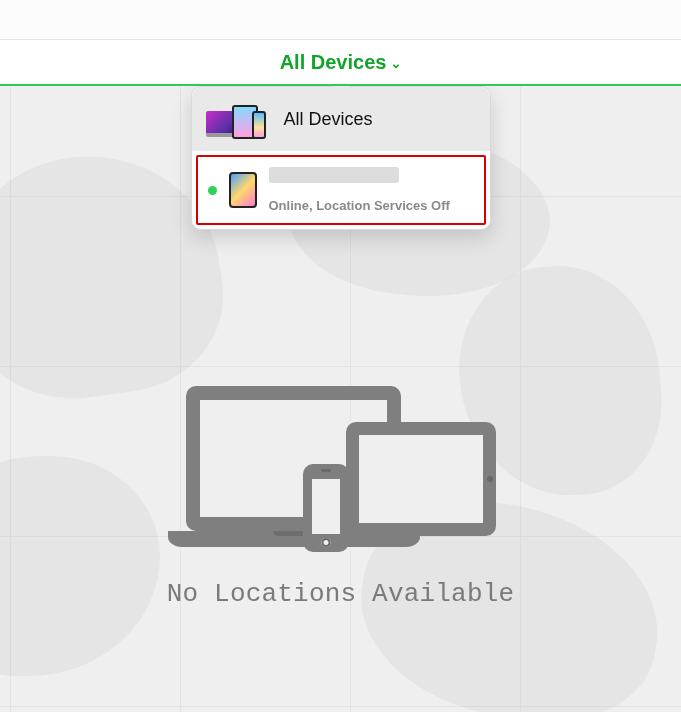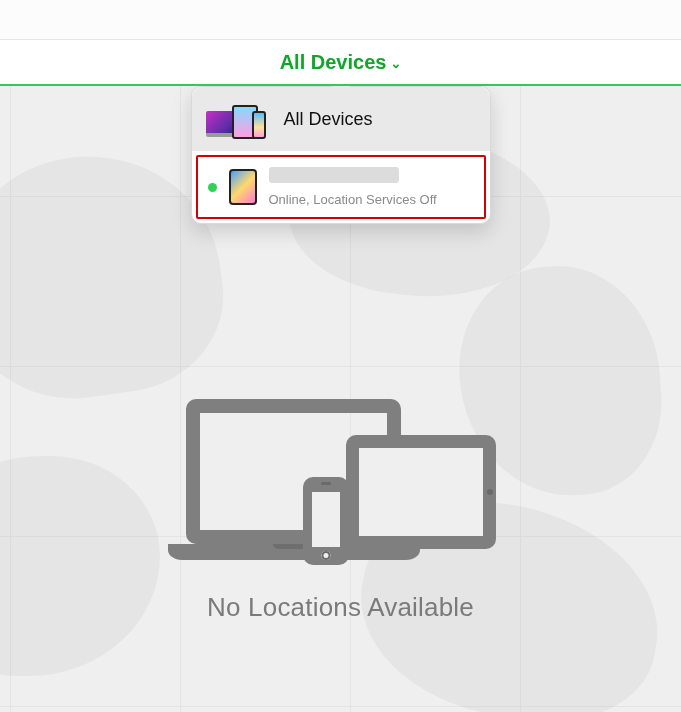--- a/index.html
+++ b/index.html
@@ -124,38 +124,39 @@
     padding:10px 10px;
   }
   .status-dot{
     width:9px;height:9px;border-radius:50%;background:#30d158;flex-shrink:0;
   }
   .dd-item .thumb{
     width:28px;height:36px;border:2px solid #222;border-radius:4px;
     background:linear-gradient(135deg,#4aa0ff 0%, #ffd86b 50%, #ff7ad1 100%);
     flex-shrink:0;
   }
-  .dd-item .txt{ display:flex; flex-direction:column; gap:9px; min-width:0; }
+  .dd-item .txt{ display:flex; flex-direction:column; gap:15px; min-width:0;font-weight:bold; }
   .dd-item .name{
     font-size:15px; color:#777;
     background:#dcdcdc; border-radius:3px;
     width:130px; height:16px;
     filter: blur(0.3px);
   }
   .dd-item .status{ font-size:13px; color:#8a8a8a; white-space:nowrap; }
 
   
   .center-block{
     position:absolute;
-    top: 313px;
+    top: 300px;
     left:50%;
     transform:translateX(-50%);
     width:360px;
     text-align:center;
     z-index:2;
+    font-family:Liberation Mono, monospace;
   }
   .device-illustration{
     position:relative;
     width:310px; height:175px;
     margin:0 auto 18px auto;
   }
   .ill-laptop-screen{
     position:absolute; left:0; top:0;
     width:215px; height:145px;
     border:14px solid #7f7f7f;

